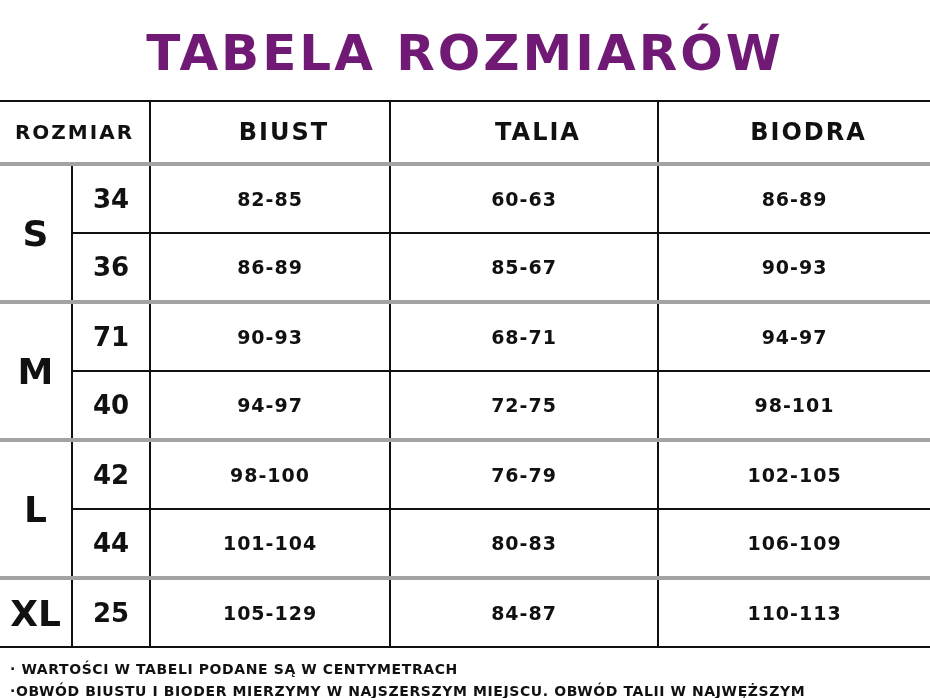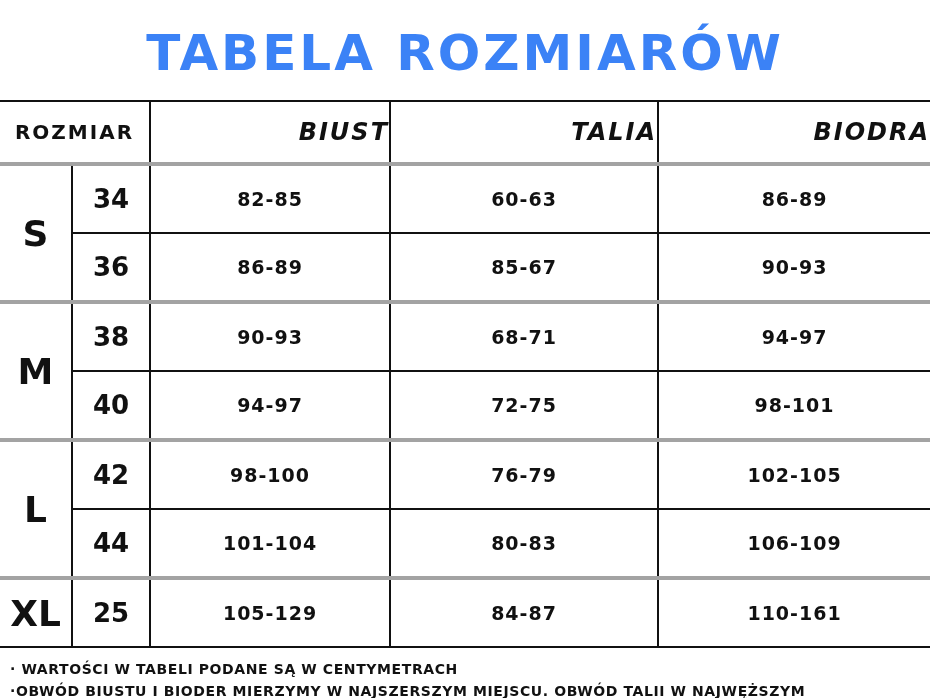--- a/index.html
+++ b/index.html
@@ -20,21 +20,21 @@
     height: 698px;
     box-sizing: border-box;
   }
   .title {
     text-align: center;
     font-family: "DejaVu Sans", sans-serif;
     font-weight: bold;
     font-size: 50px;
     letter-spacing: 3px;
     margin: 24px 0 18px 0;
-    color: #3b82f6;
+    color: #701a75;
   }
   table.size-table {
     border-collapse: collapse;
     width: 930px;
     table-layout: fixed;
   }
   table.size-table td, table.size-table th {
     border: 2px solid #111111;
     border-left: none;
     border-right: none;
@@ -71,23 +71,22 @@
     letter-spacing: 2px;
   }
   thead th.head-rozmiar {
     font-size: 20px;
     letter-spacing: 2px;
     border-right: 2px solid #111111;
     text-align: center;
     margin-top: 36px;
   }
   thead th.head-left {
-    text-align: right;
+    text-align: center;
     padding-left: 28px;
-    font-style: italic;
   }
   .letter-cell {
     font-size: 36px;
     font-weight: bold;
     border-right: 2px solid #111111;
   }
   .num-cell {
     font-size: 26px;
     font-weight: bold;
     border-right: 2px solid #111111;
@@ -155,21 +154,21 @@
       </tr>
       <tr class="group-cont">
         <td class="num-cell">36</td>
         <td class="val-cell">86-89</td>
         <td class="val-cell">85-67</td>
         <td class="val-cell">90-93</td>
       </tr>
 
       <tr class="group-start">
         <td class="letter-cell letter-cell-span" rowspan="2">M</td>
-        <td class="num-cell">38</td>
+        <td class="num-cell">71</td>
         <td class="val-cell">90-93</td>
         <td class="val-cell">68-71</td>
         <td class="val-cell">94-97</td>
       </tr>
       <tr class="group-cont">
         <td class="num-cell">40</td>
         <td class="val-cell">94-97</td>
         <td class="val-cell">72-75</td>
         <td class="val-cell">98-101</td>
       </tr>
@@ -186,21 +185,21 @@
         <td class="val-cell">101-104</td>
         <td class="val-cell">80-83</td>
         <td class="val-cell">106-109</td>
       </tr>
 
       <tr class="group-start">
         <td class="letter-cell letter-cell-span">XL</td>
         <td class="num-cell">25</td>
         <td class="val-cell">105-129</td>
         <td class="val-cell">84-87</td>
-        <td class="val-cell">110-161</td>
+        <td class="val-cell">110-113</td>
       </tr>
     </tbody>
   </table>
 
   <div class="notes">
     <div>· WARTOŚCI W TABELI PODANE SĄ W CENTYMETRACH</div>
     <div>·OBWÓD BIUSTU I BIODER MIERZYMY W NAJSZERSZYM MIEJSCU. OBWÓD TALII W NAJWĘŻSZYM</div>
   </div>
 
 </div>

